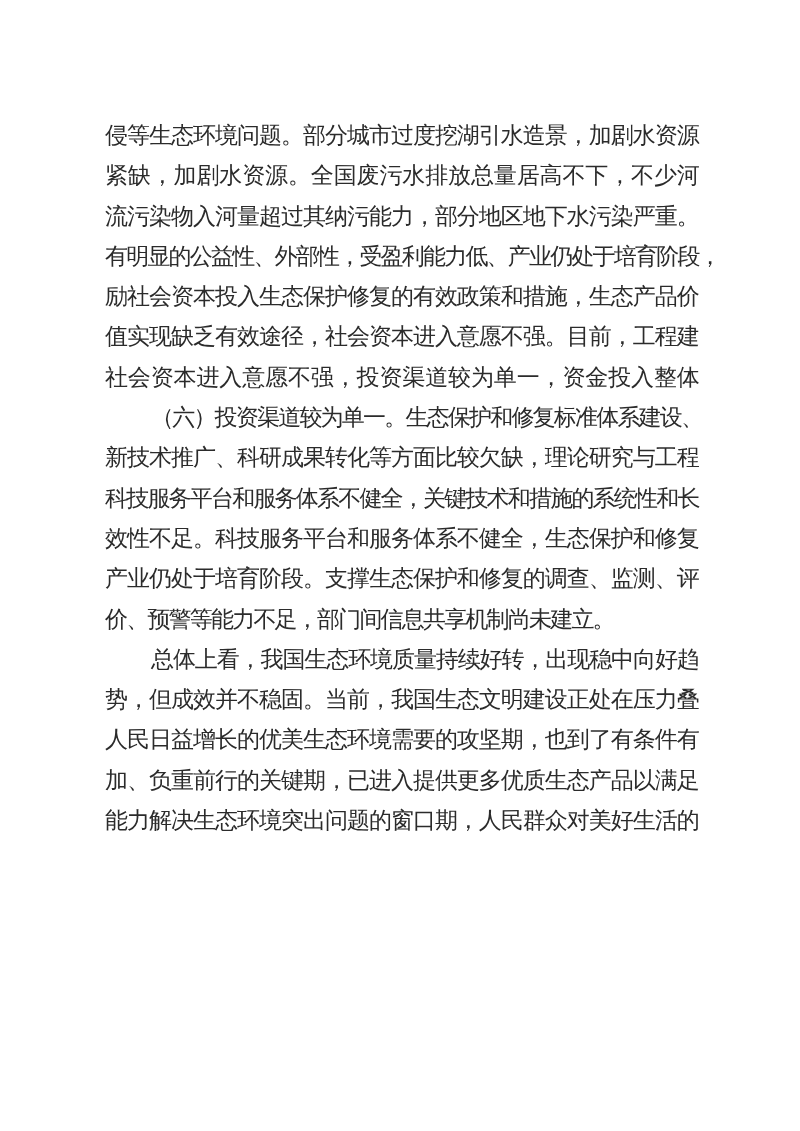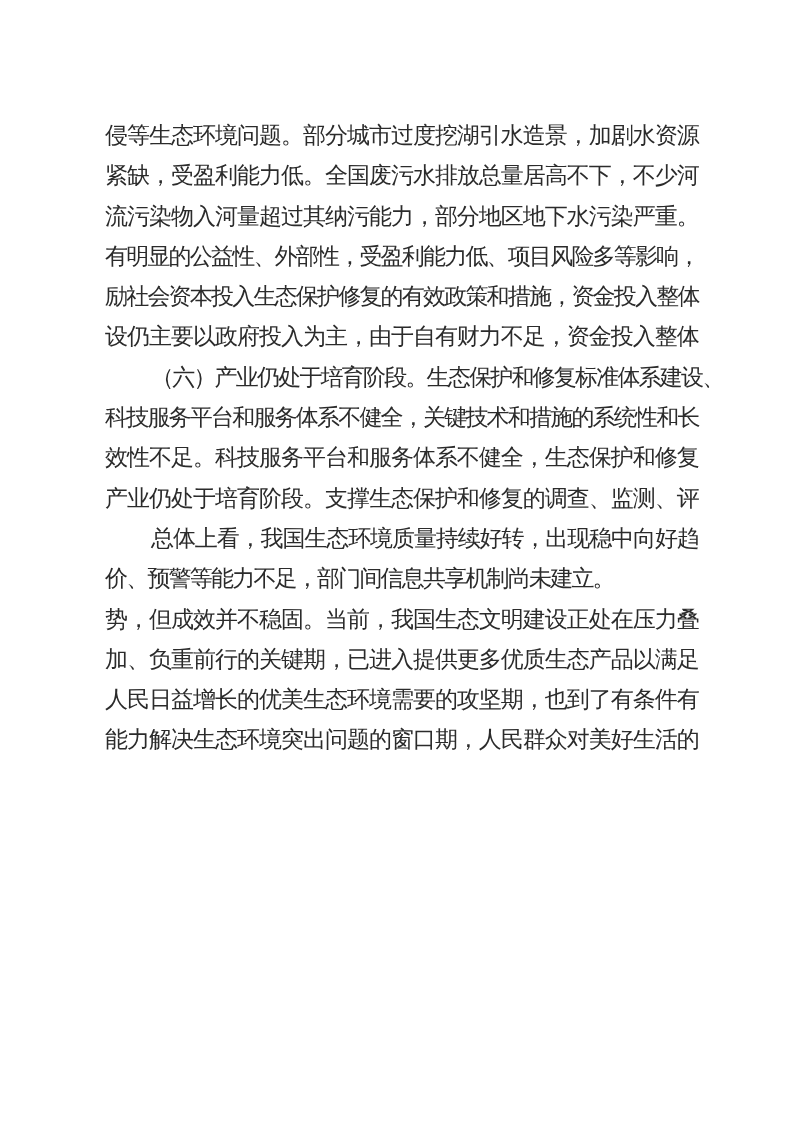--- a/index.html
+++ b/index.html
@@ -51,33 +51,35 @@
     color: #3a3a3a;
     letter-spacing: 0;
   }
 </style>
 </head>
 <body>
 
 <div class="page">
   <div class="text-block">
     <p class="line">侵等生态环境问题。部分城市过度挖湖引水造景，加剧水资源</p>
-    <p class="line">紧缺，受盈利能力低。全国废污水排放总量居高不下，不少河</p>
+    <p class="line">紧缺，加剧水资源。全国废污水排放总量居高不下，不少河</p>
     <p class="line">流污染物入河量超过其纳污能力，部分地区地下水污染严重。</p>
-    <p class="line">有明显的公益性、外部性，受盈利能力低、项目风险多等影响，</p>
-    <p class="line">励社会资本投入生态保护修复的有效政策和措施，资金投入整体</p>
-    <p class="line">设仍主要以政府投入为主，由于自有财力不足，资金投入整体</p>
-    <p class="line indent">（六）产业仍处于培育阶段。生态保护和修复标准体系建设、</p>
+    <p class="line">有明显的公益性、外部性，受盈利能力低、产业仍处于培育阶段，</p>
+    <p class="line">励社会资本投入生态保护修复的有效政策和措施，生态产品价</p>
+    <p class="line">值实现缺乏有效途径，社会资本进入意愿不强。目前，工程建</p>
+    <p class="line">社会资本进入意愿不强，投资渠道较为单一，资金投入整体</p>
+    <p class="line indent">（六）投资渠道较为单一。生态保护和修复标准体系建设、</p>
+    <p class="line">新技术推广、科研成果转化等方面比较欠缺，理论研究与工程</p>
     <p class="line">科技服务平台和服务体系不健全，关键技术和措施的系统性和长</p>
     <p class="line">效性不足。科技服务平台和服务体系不健全，生态保护和修复</p>
     <p class="line">产业仍处于培育阶段。支撑生态保护和修复的调查、监测、评</p>
+    <p class="line noj">价、预警等能力不足，部门间信息共享机制尚未建立。</p>
     <p class="line indent">总体上看，我国生态环境质量持续好转，出现稳中向好趋</p>
-    <p class="line noj">价、预警等能力不足，部门间信息共享机制尚未建立。</p>
     <p class="line">势，但成效并不稳固。当前，我国生态文明建设正处在压力叠</p>
+    <p class="line">人民日益增长的优美生态环境需要的攻坚期，也到了有条件有</p>
     <p class="line">加、负重前行的关键期，已进入提供更多优质生态产品以满足</p>
-    <p class="line">人民日益增长的优美生态环境需要的攻坚期，也到了有条件有</p>
     <p class="line">能力解决生态环境突出问题的窗口期，人民群众对美好生活的</p>
   </div>
 
   <div class="page-footer">
     <span class="page-number">7</span>
   </div>
 </div>
 
 </body></html>

